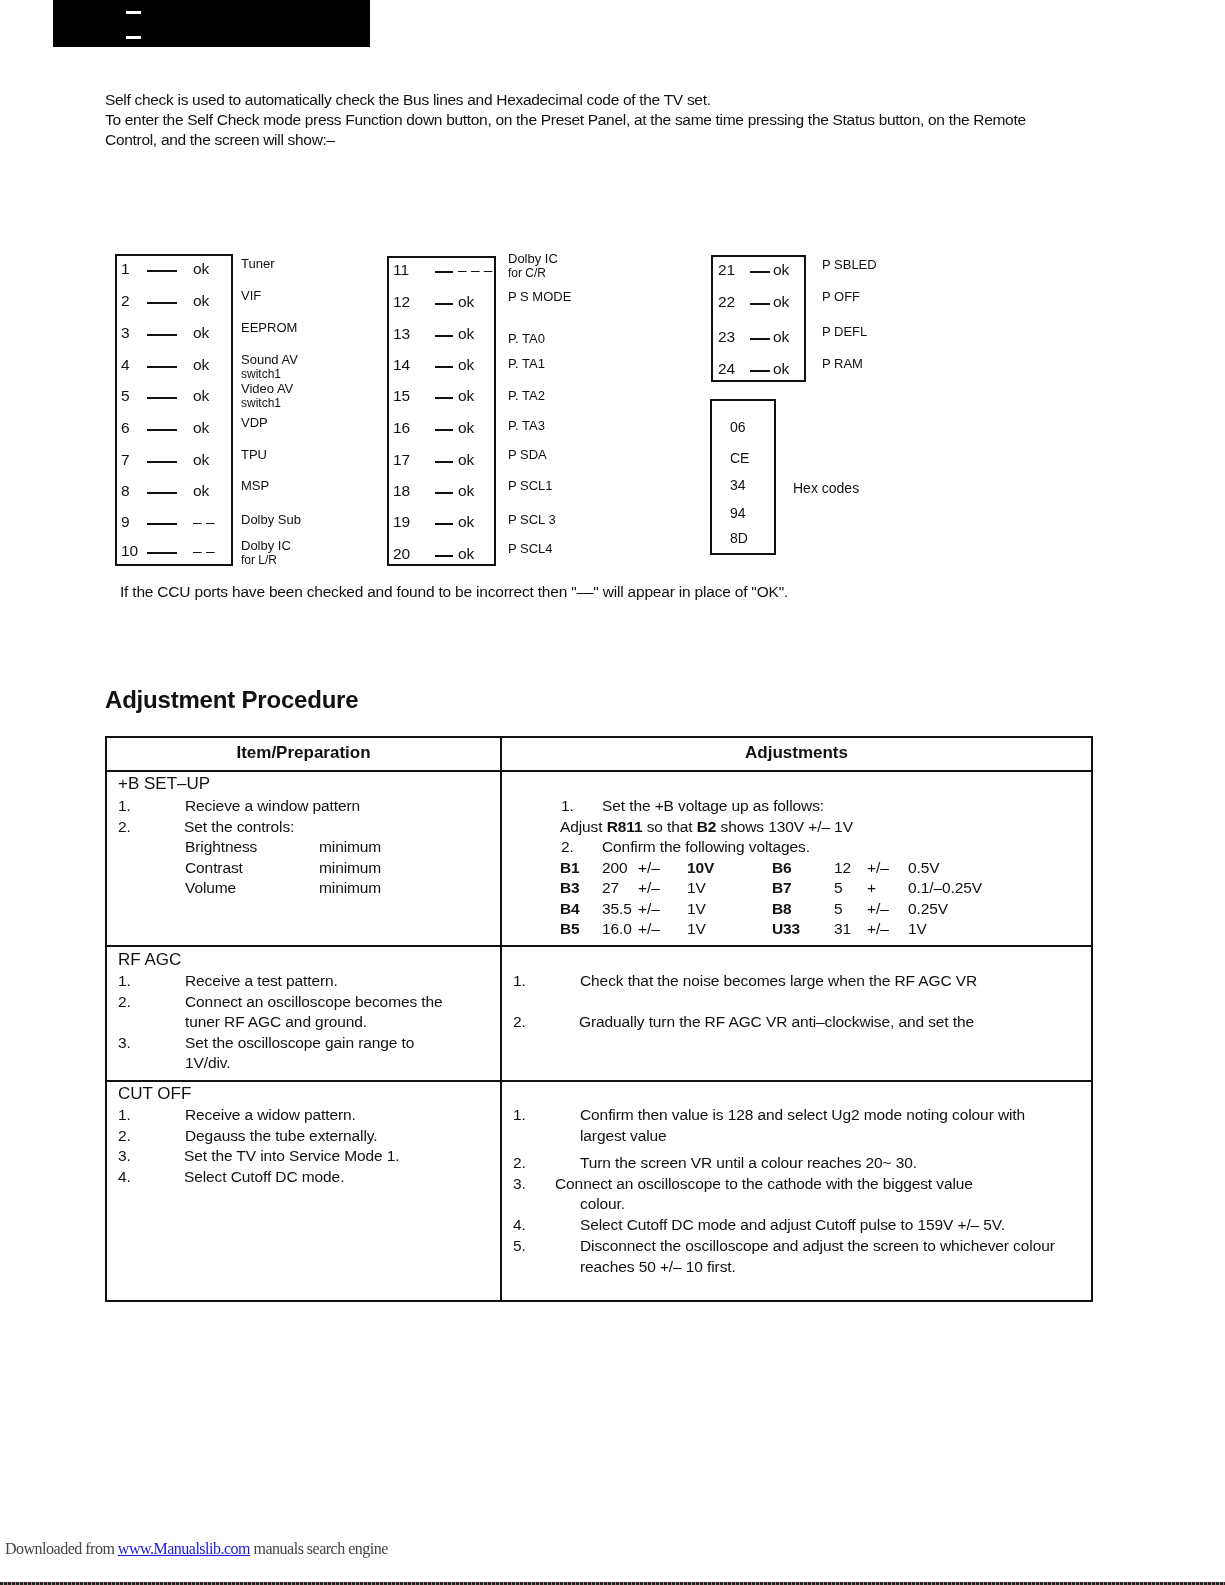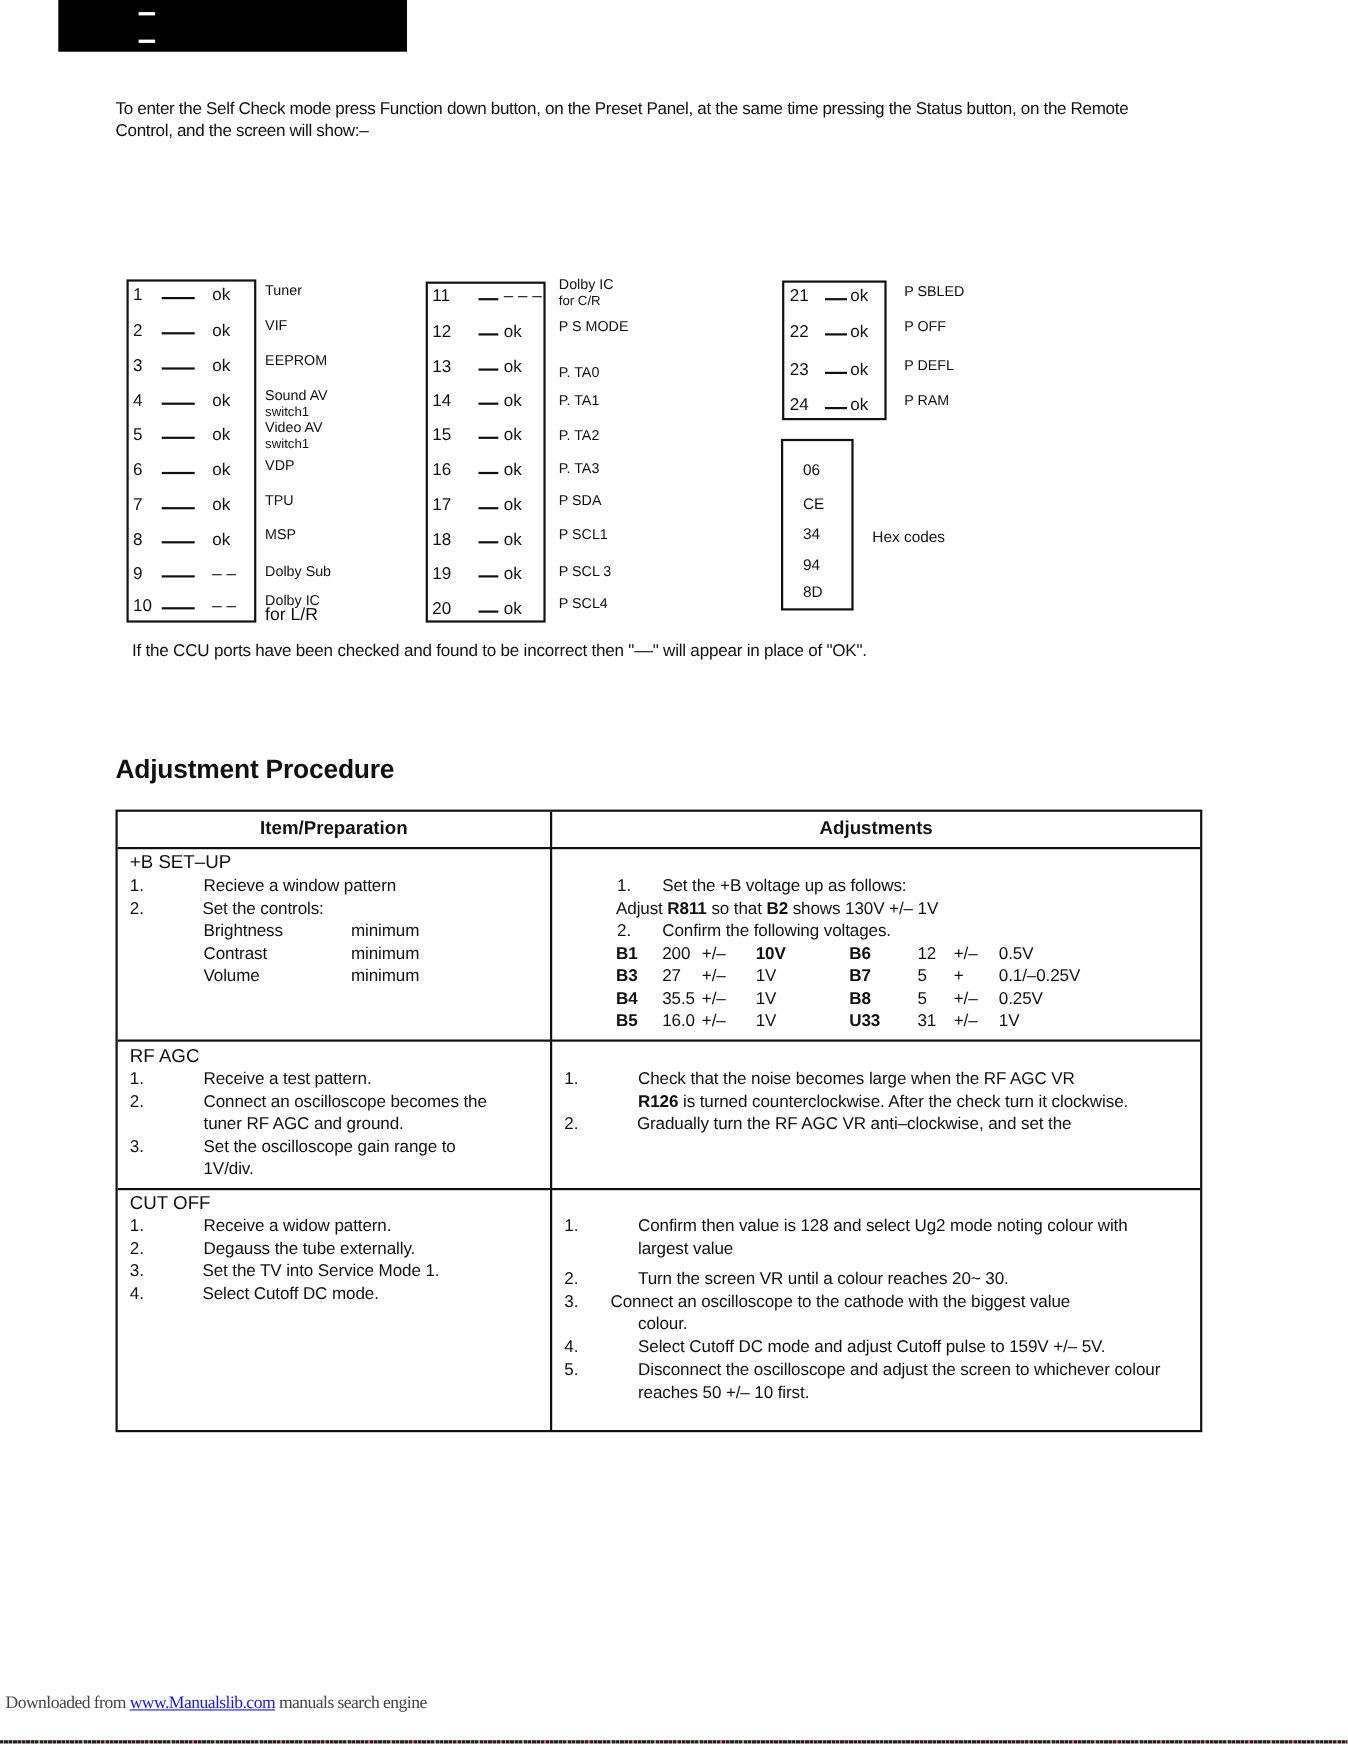--- a/index.html
+++ b/index.html
@@ -37,20 +37,21 @@
 </style>
 </head>
 <body>
 
 <div class="abs header-bar">
   <div class="header-dash" style="top:11px"></div>
   <div class="header-dash" style="top:36px"></div>
 </div>
 
 <div class="abs intro">
+  <p>Self check is used to automatically check the Bus lines and Hexadecimal code of the TV set.</p>
   <p>To enter the Self Check mode press Function down button, on the Preset Panel, at the same time pressing the Status button, on the Remote</p>
   <p>Control, and the screen will show:–</p>
 </div>
 
 <div class="box" style="left:115px;top:254px;width:118px;height:312px;"></div>
 <div id="col1">
     <div class="row" style="left: 121px; top: 260px;">
       <span class="num">1</span>
       <span class="dash" style="left: 26px; width: 30px;"></span>
       <span class="status" style="left: 72px;">ok</span>
@@ -124,21 +125,21 @@
     <div class="lbl" style="left: 241px; top: 513px;">
       <div>Dolby Sub</div>
     </div>
     <div class="row" style="left: 121px; top: 542px;">
       <span class="num">10</span>
       <span class="dash" style="left: 26px; width: 30px;"></span>
       <span class="status" style="left: 72px;">– –</span>
     </div>
     <div class="lbl" style="left: 241px; top: 539px;">
       <div>Dolby IC</div>
-      <div style="font-size: 16px;">for L/R</div>
+      <div style="font-size: 12px;">for L/R</div>
     </div>
   </div>
 
 <div class="box" style="left:387px;top:256px;width:109px;height:310px;"></div>
 <div id="col2">
     <div class="row" style="left: 393px; top: 261px;">
       <span class="num">11</span>
       <span class="dash" style="left: 42px; width: 18px;"></span>
       <span class="status" style="left: 65px;">– – –</span>
     </div>
@@ -335,21 +336,20 @@
   <div class="t" style="left:78px;top:234px">Receive a test pattern.</div>
   <div class="t" style="left:11px;top:255px">2.</div>
   <div class="t" style="left:78px;top:255px">Connect an oscilloscope becomes the</div>
   <div class="t" style="left:78px;top:275px">tuner RF AGC and ground.</div>
   <div class="t" style="left:11px;top:296px">3.</div>
   <div class="t" style="left:78px;top:296px">Set the oscilloscope gain range to</div>
   <div class="t" style="left:78px;top:316px">1V/div.</div>
 
   <div class="t" style="left:406px;top:234px">1.</div>
   <div class="t" style="left:473px;top:234px">Check that the noise becomes large when the RF AGC VR</div>
-  <div class="t" style="left:473px;top:255px"><span class="b">R126</span><span> is turned counterclockwise. After  the check turn it  clockwise.</span></div>
   <div class="t" style="left:406px;top:275px">2.</div>
   <div class="t" style="left:472px;top:275px">Gradually turn the RF AGC VR anti–clockwise, and set the</div>
 
   <div class="sec-title" style="top:346px">CUT OFF</div>
   <div class="t" style="left:11px;top:368px">1.</div>
   <div class="t" style="left:78px;top:368px">Receive a widow pattern.</div>
   <div class="t" style="left:11px;top:389px">2.</div>
   <div class="t" style="left:78px;top:389px">Degauss the tube externally.</div>
   <div class="t" style="left:11px;top:409px">3.</div>
   <div class="t" style="left:77px;top:409px">Set the TV into Service Mode 1.</div>

